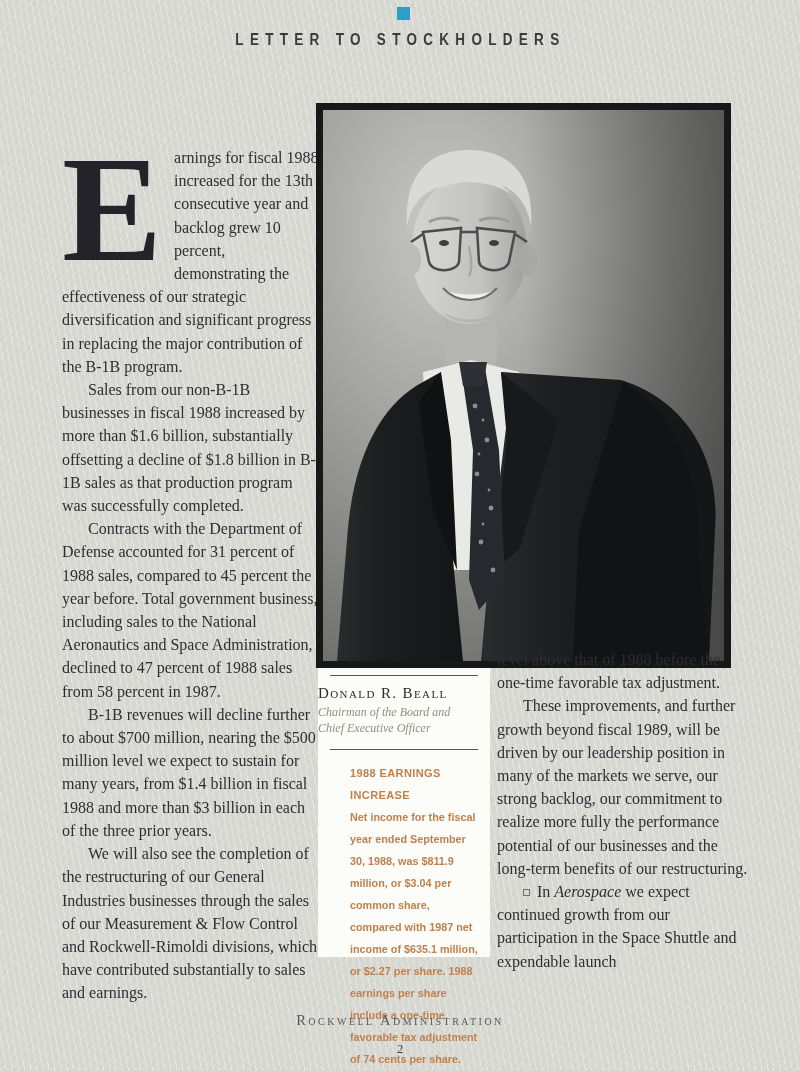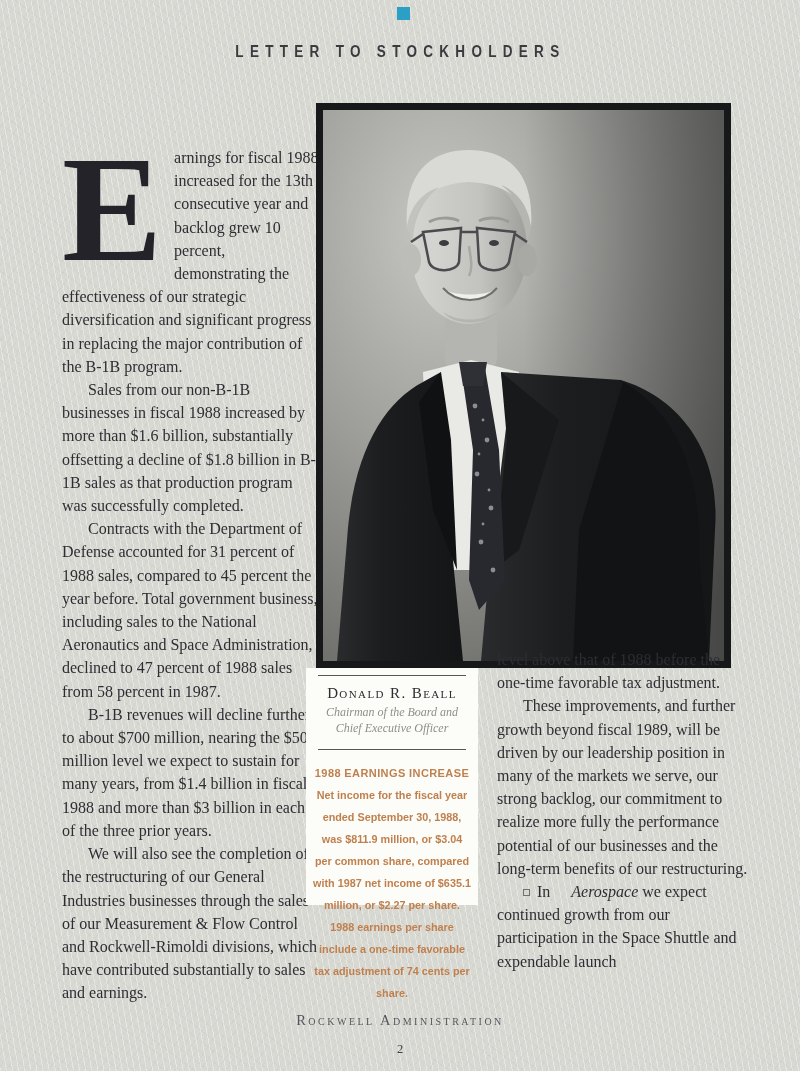--- a/index.html
+++ b/index.html
@@ -18,21 +18,21 @@
     font-family: "Liberation Serif", serif;
     color: #2e2e34;
   }
 
   
   .accent-square {
     position: absolute; left: 397px; top: 7px;
     width: 13px; height: 13px; background: #2b9fc5;
   }
   .header-title-wrap {
-    position: absolute; top: 42px; left: 0; width: 100%; text-align: center;
+    position: absolute; top: 30px; left: 0; width: 100%; text-align: center;
   }
   .header-title-wrap span {
     display: inline-block;
     font-family: "Liberation Sans", sans-serif;
     font-size: 15px; font-weight: bold; letter-spacing: 7px;
     color: #3a3b3f;
     transform: scale(0.9, 1.15); transform-origin: center;
     white-space: nowrap;
   }
 
@@ -42,54 +42,54 @@
   .right-col { left: 497px; top: 648px; width: 252px; }
   .col p.indent { text-indent: 26px; }
   .dropcap {
     float: left;
     font-family: "Liberation Serif", serif;
     font-weight: bold;
     font-size: 150px; line-height: 110px;
     padding-top: 8px; margin-right: 12px;
     color: #232329;
   }
-  .em-word { font-style: italic; margin-left: 17px; }
+  .em-word { font-style: italic; }
   .square-bullet {
     display: inline-block; width: 7px; height: 7px;
     border: 1px solid #70716f; margin-right: 7px;
     vertical-align: 1px; background: transparent;
   }
 
   
   .photo-frame {
     position: absolute; left: 316px; top: 103px;
     width: 415px; height: 565px;
     border: 7px solid #17181a;
     background: #8b8b89;
   }
   .photo-frame svg { display: block; }
 
   
   .caption-box {
-    position: absolute; left: 306px; top: 668px;
-    width: 172px; height: 237px;
+    position: absolute; left: 318px; top: 668px;
+    width: 172px; height: 289px;
     background: #fcfcf9;
-    text-align: center;
+    text-align: left;
   }
   .caption-rule { width: 148px; margin: 7px auto 9px auto; border-top: 1px solid #55555a; }
   .caption-rule.second { margin-top: 13px; margin-bottom: 10px; }
   .caption-name {
     font-variant: small-caps;
     font-size: 15px; letter-spacing: 1.4px; color: #2b2b30;
   }
   .caption-title {
     font-style: italic; font-size: 12px; line-height: 15.5px; color: #8f8f88;
     margin-top: 3px;
   }
-  .earnings { padding: 2px 7px 0 7px; color: #c0804e; font-family: "Liberation Sans", sans-serif; }
+  .earnings { padding: 2px 7px 0 7px; color: #c0804e; font-family: "Liberation Sans", sans-serif; margin-left: 25px; }
   .earnings-heading { font-size: 11px; font-weight: bold; letter-spacing: 0.4px; line-height: 22px; }
   .earnings-body { font-size: 10.8px; font-weight: bold; line-height: 22px; }
 
   
   .footer-company {
     position: absolute; top: 1012px; left: 0; width: 100%;
     text-align: center; font-variant: small-caps;
     font-size: 14.5px; letter-spacing: 2.5px; color: #55565c;
   }
   .footer-page {

